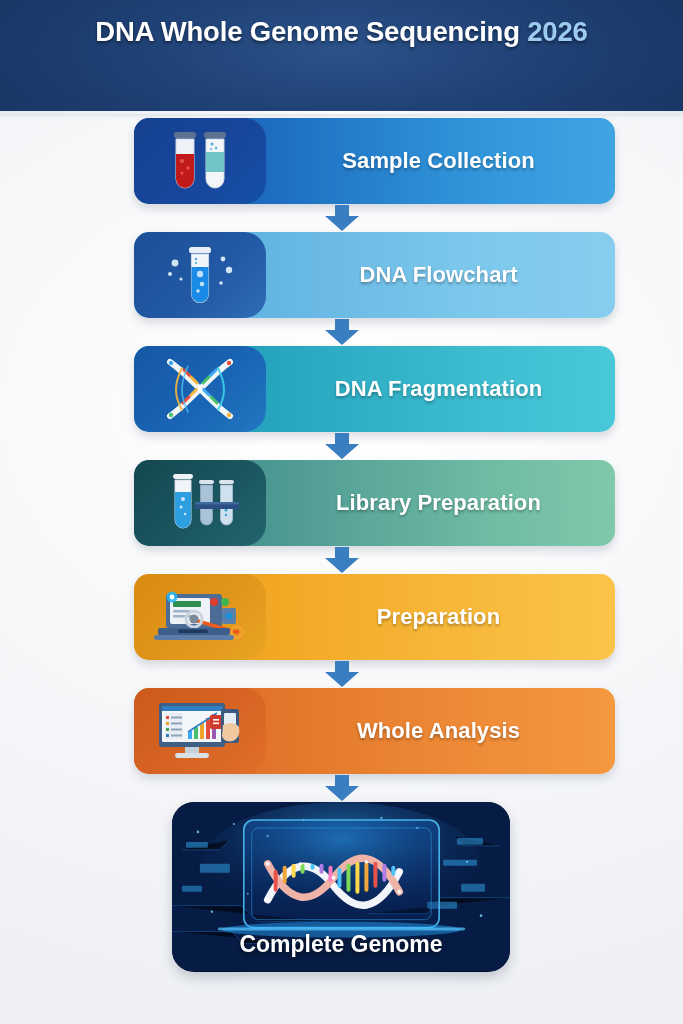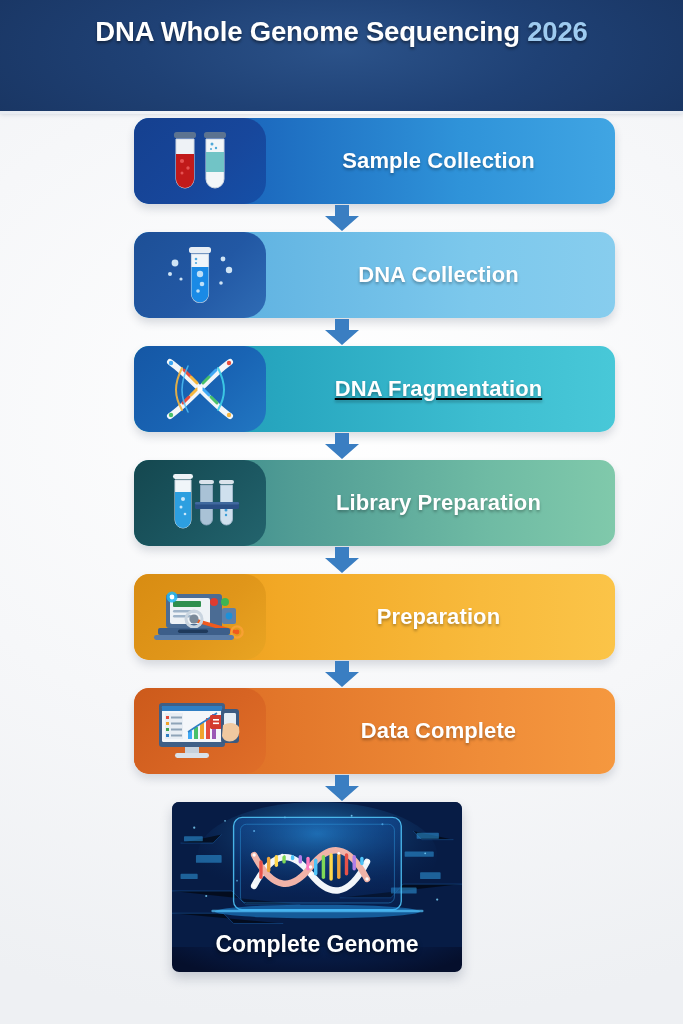--- a/index.html
+++ b/index.html
@@ -111,21 +111,21 @@
     z-index: 1;
   }
 
   
   .s1 { background: linear-gradient(90deg,#1557ad 0%, #1d6cc0 28%, #2f93d9 68%, #40a5e3 100%); }
   .s1 .icon-plate { background: linear-gradient(135deg,#15408f 0%, #17479c 60%, #1550a8 100%); }
 
   .s2 { background: linear-gradient(90deg,#4fa3d8 0%, #62b4e2 25%, #7cc8ec 70%, #87cdee 100%); }
   .s2 .icon-plate { background: linear-gradient(135deg,#1d4f96 0%, #2258a4 55%, #2f6cb5 100%); }
 
-  .s3 { background: linear-gradient(90deg,#1f93ae 0%, #27a6bf 30%, #3dbdd0 72%, #48c8d8 100%); text-decoration: underline; }
+  .s3 { background: linear-gradient(90deg,#1f93ae 0%, #27a6bf 30%, #3dbdd0 72%, #48c8d8 100%); }
   .s3 .icon-plate { background: linear-gradient(135deg,#1557a5 0%, #1964b4 55%, #2277c2 100%); }
 
   .s4 { background: linear-gradient(90deg,#2f7f86 0%, #4f9b94 32%, #6fbba4 74%, #80c9ab 100%); justify-content: center; }
   .s4 .icon-plate { background: linear-gradient(135deg,#14474f 0%, #1b5660 55%, #23646d 100%); }
 
   .s5 { background: linear-gradient(90deg,#e89417 0%, #f2a825 30%, #f8ba3c 72%, #fbc448 100%); }
   .s5 .icon-plate { background: linear-gradient(135deg,#d88c12 0%, #e0961a 55%, #e9a523 100%); }
 
   .s6 { background: linear-gradient(90deg,#d8631f 0%, #e2762a 30%, #ef8c38 72%, #f5983f 100%); }
   .s6 .icon-plate { background: linear-gradient(135deg,#cc5a1b 0%, #d76423 55%, #e06f29 100%); }
@@ -148,23 +148,23 @@
   
   .final-wrap {
     position: relative;
     width: 683px;
     height: 190px;
   }
   .final {
     position: absolute;
     left: 172px;
     top: 0;
-    width: 290px;
+    width: 338px;
     height: 170px;
-    border-radius: 7px;
+    border-radius: 22px;
     overflow: hidden;
     box-shadow: 0 6px 12px rgba(40,55,80,.22);
     background:
       radial-gradient(ellipse 80% 70% at 50% 38%, #0f3f86 0%, #0a2a63 45%, #071b45 75%, #050f2c 100%);
   }
   .final-scene {
     position: absolute;
     inset: 0;
   }
   .final-label {
@@ -236,21 +236,21 @@
             <rect x="32" y="4" width="22" height="6" rx="2.6" fill="#e8eef5"></rect>
             <path d="M34.5 11 h17 v40 a8.5 8.5 0 0 1 -17 0 z" fill="#f0f5fa" stroke="#cbd7e4" stroke-width="1.1"></path>
             <path d="M34.5 24 h17 v27 a8.5 8.5 0 0 1 -17 0 z" fill="#1a8ae6"></path>
             <circle cx="43" cy="31" r="3.2" fill="#bfe0f8"></circle>
             <circle cx="45" cy="41" r="2.3" fill="#bfe0f8"></circle>
             <circle cx="41" cy="48" r="1.8" fill="#bfe0f8"></circle>
             <circle cx="39" cy="16" r="1.3" fill="#4fa9e0"></circle>
             <circle cx="39" cy="20" r="1.1" fill="#4fa9e0"></circle>
           </svg>
         </div>
-        <div class="step-label">DNA Collection</div>
+        <div class="step-label">DNA Flowchart</div>
       </div>
     </div>
 
     <div class="arrow-wrap">
       <svg class="arrow" viewBox="0 0 38 26">
         <path d="M12 0 h14 v11 h10 L19 26 L2 11 h10 z" fill="#3a7ec2"></path>
       </svg>
     </div>
 
     <div class="step-wrap">
@@ -396,21 +396,21 @@
             <rect x="62" y="23.5" width="6" height="1.6" fill="#ffffff"></rect>
 
             <rect x="34" y="48" width="14" height="6" fill="#c6d1dc"></rect>
             <rect x="24" y="54" width="34" height="5" rx="2.4" fill="#d9e1e9"></rect>
 
             <rect x="70" y="10" width="18" height="34" rx="3" fill="#3c5a80"></rect>
             <rect x="73" y="14" width="12" height="24" rx="1.4" fill="#e6edf4"></rect>
             <path d="M72 26 q10 -5 16 2 q2 10 -6 14 q-9 2 -11 -5 z" fill="#f0c9a0"></path>
           </svg>
         </div>
-        <div class="step-label">Data Complete</div>
+        <div class="step-label">Whole Analysis</div>
       </div>
     </div>
 
     <div class="arrow-wrap">
       <svg class="arrow" viewBox="0 0 38 26">
         <path d="M12 0 h14 v11 h10 L19 26 L2 11 h10 z" fill="#3a7ec2"></path>
       </svg>
     </div>
 
     <div class="final-wrap">

